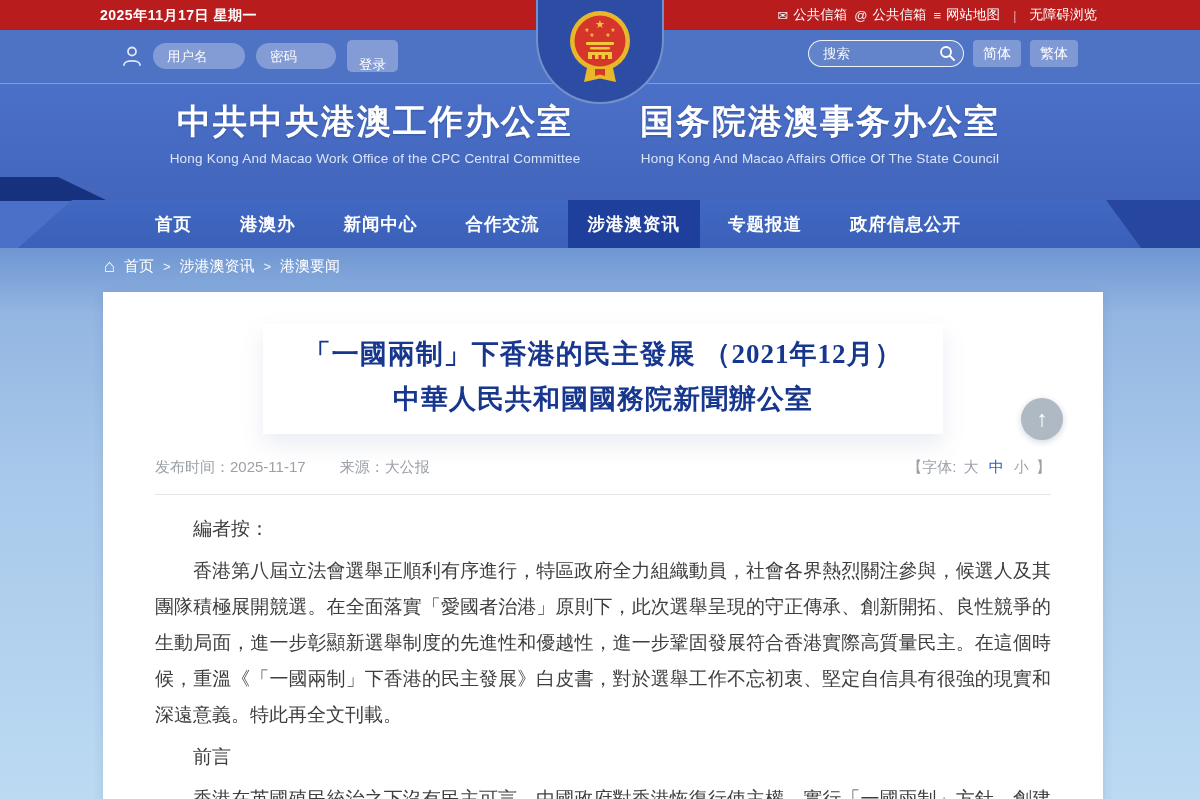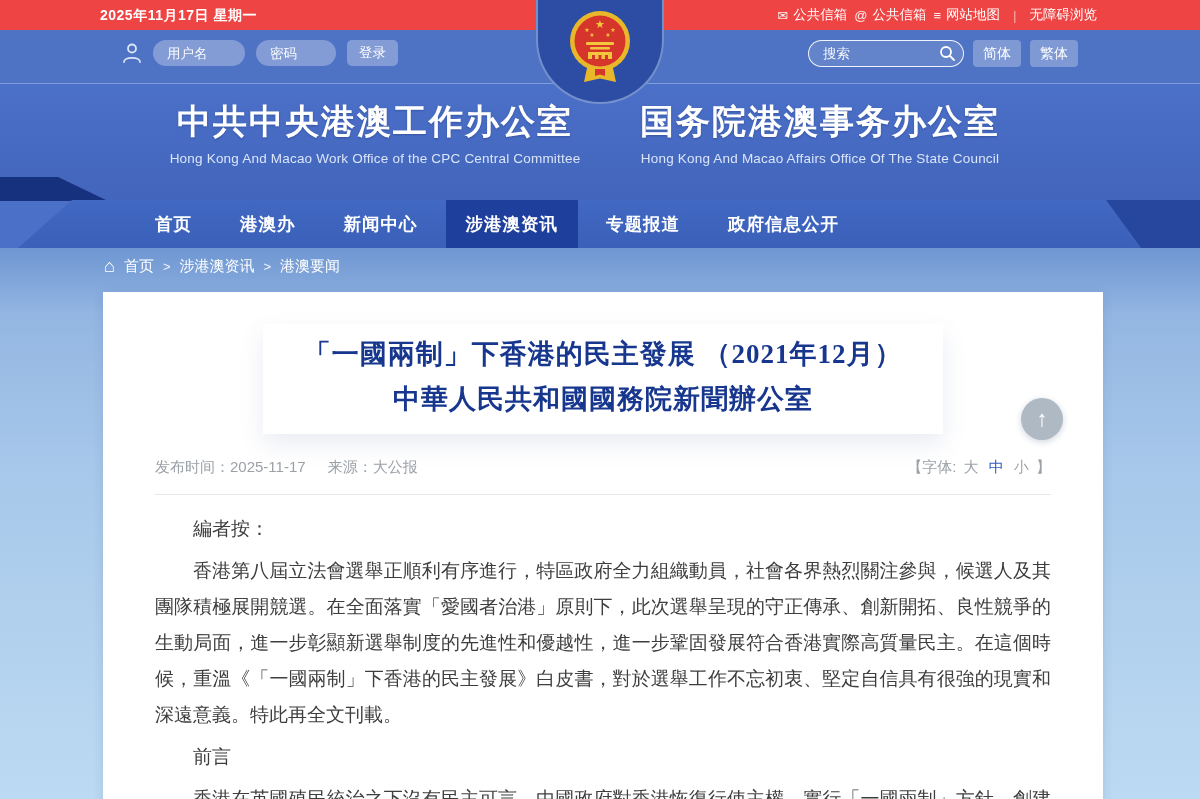--- a/index.html
+++ b/index.html
@@ -1,36 +1,36 @@
 <!DOCTYPE html>
 <html><head>
 <meta charset="utf-8">
 <style>
   * { margin:0; padding:0; box-sizing:border-box; }
   html,body { background:#dfe9f5; }
   body { font-family:"Liberation Sans","DejaVu Sans",sans-serif; }
   .page { position:relative; width:1200px; height:799px; margin:0 auto; overflow:hidden; background:#4B70C8; }
 
   
-  .topbar { position:absolute; left:0; top:0; width:1200px; height:30px; background:#ef4444; z-index:5; }
+  .topbar { position:absolute; left:0; top:0; width:1200px; height:30px; background:#b91c1c; z-index:5; }
   .topbar-date { position:absolute; left:100px; top:0; line-height:30px; color:#fff; font-size:14px; font-weight:700; letter-spacing:.5px; }
   .top-links { position:absolute; right:103px; top:0; height:30px; display:flex; align-items:center; gap:7px; color:#fff; font-size:13.5px; }
   .top-link { display:flex; align-items:center; gap:5px; cursor:pointer; }
   .top-link .glyph { font-size:13px; opacity:.9; }
   .top-sep { opacity:.55; margin:0 6px; }
 
   
   .subbar { position:absolute; left:0; top:30px; width:1200px; height:54px; background:#4E72C4; border-bottom:1px solid rgba(190,212,245,.45); z-index:4; }
   .login-cluster { position:absolute; left:122px; top:10px; display:flex; align-items:center; gap:11px; }
   .person-icon svg { display:block; }
   .pill-input { height:26px; border:none; outline:none; border-radius:13px; background:rgba(255,255,255,.30); color:#fde047; font-size:13.5px; padding:0 14px; font-family:inherit; }
   .pill-input::placeholder { color:rgba(255,255,255,.95); }
   .pill-user { width:92px; }
   .pill-pass { width:80px; }
-  .login-btn { height:26px; padding:4px 12px; border:none; border-radius:5px; background:rgba(255,255,255,.30); color:#fff; font-size:13.5px; cursor:pointer; font-family:inherit; }
+  .login-btn { height:26px; padding:16px 12px; border:none; border-radius:5px; background:rgba(255,255,255,.30); color:#fff; font-size:13.5px; cursor:pointer; font-family:inherit; }
   .search-cluster { position:absolute; left:808px; top:10px; display:flex; align-items:flex-start; gap:9px; }
   .search-box { position:relative; width:156px; height:27px; }
   .search-input { width:100%; height:100%; border:1.5px solid rgba(255,255,255,.9); border-radius:14px; background:rgba(255,255,255,.12); outline:none; color:#fff; font-size:13.5px; padding:0 30px 0 14px; font-family:inherit; }
   .search-input::placeholder { color:rgba(255,255,255,.95); }
   .search-icon { position:absolute; right:8px; top:5px; cursor:pointer; }
   .lang-btn { height:27px; padding:4px 10px; border:none; border-radius:4px; background:rgba(255,255,255,.28); color:#fff; font-size:14px; cursor:pointer; font-family:inherit; }
 
   
   .emblem-notch { position:absolute; left:536px; top:0; width:128px; height:104px; background:#2C4DA3; border:2px solid rgba(175,200,240,.55); border-top:none; border-radius:0 0 64px 64px; z-index:6; }
   .emblem { position:absolute; left:568px; top:8px; z-index:7; }
@@ -57,21 +57,21 @@
   .breadcrumb { position:absolute; left:104px; top:9px; display:flex; align-items:center; gap:9px; color:#fff; font-size:15px; }
   .home-icon { font-size:18px; line-height:1; position:relative; top:-1px; }
   .crumb { cursor:pointer; }
   .crumb-sep { font-size:13px; opacity:.9; }
 
   
   .card { position:absolute; left:103px; top:44px; width:1000px; height:520px; background:#fff; box-shadow:0 2px 10px rgba(70,95,150,.18); overflow:hidden; }
   .title-box { width:680px; margin:32px auto 0; padding:8px 0 12px; text-align:center; box-shadow:0 10px 22px rgba(90,110,160,.13); }
   .article-title { color:#17368E; font-size:27px; font-weight:700; line-height:45px; letter-spacing:1px;font-family:Liberation Serif, serif; }
   .meta-row { display:flex; justify-content:space-between; align-items:center; margin:24px 52px 0; color:#9CA1A8; font-size:15px; }
-  .meta-left { display:flex; gap:22px; }
+  .meta-left { display:flex; gap:34px; }
   .font-size-ctl { color:#9CA1A8; }
   .font-size-ctl .sz { cursor:pointer; margin:0 3px; }
   .font-size-ctl .sz.mid { color:#2F5BC0; }
   .meta-hr { margin:17px 52px 0; border:none; border-top:1px solid #E7E7E7; }
   .article-body { margin:16px 52px 0; color:#3E3E3E; font-size:19px; line-height:36px; text-align:justify; }
   .article-body p { text-indent:2em; margin-bottom:6px; }
 
   
   .scroll-top { position:absolute; left:1021px; top:150px; width:42px; height:42px; border-radius:50%; background:#A9B4C0; opacity:.92; display:flex; align-items:center; justify-content:center; cursor:pointer; box-shadow:0 2px 6px rgba(60,80,120,.25); }
   .scroll-top .arrow { color:#fff; font-size:22px; font-weight:700; line-height:1; }
@@ -163,20 +163,21 @@
   </div>
 
   <div class="navrow">
     <div class="nav-fold-left"></div>
     <div class="nav-band"></div>
     <div class="nav-slab-right"></div>
     <div class="nav-items">
       <div class="nav-item">首页</div>
       <div class="nav-item">港澳办</div>
       <div class="nav-item">新闻中心</div>
+      <div class="nav-item">合作交流</div>
       <div class="nav-item active">涉港澳资讯</div>
       <div class="nav-item">专题报道</div>
       <div class="nav-item">政府信息公开</div>
     </div>
   </div>
 
   <div class="lower">
     <div class="breadcrumb">
       <span class="home-icon">⌂</span>
       <span class="crumb">首页</span>

